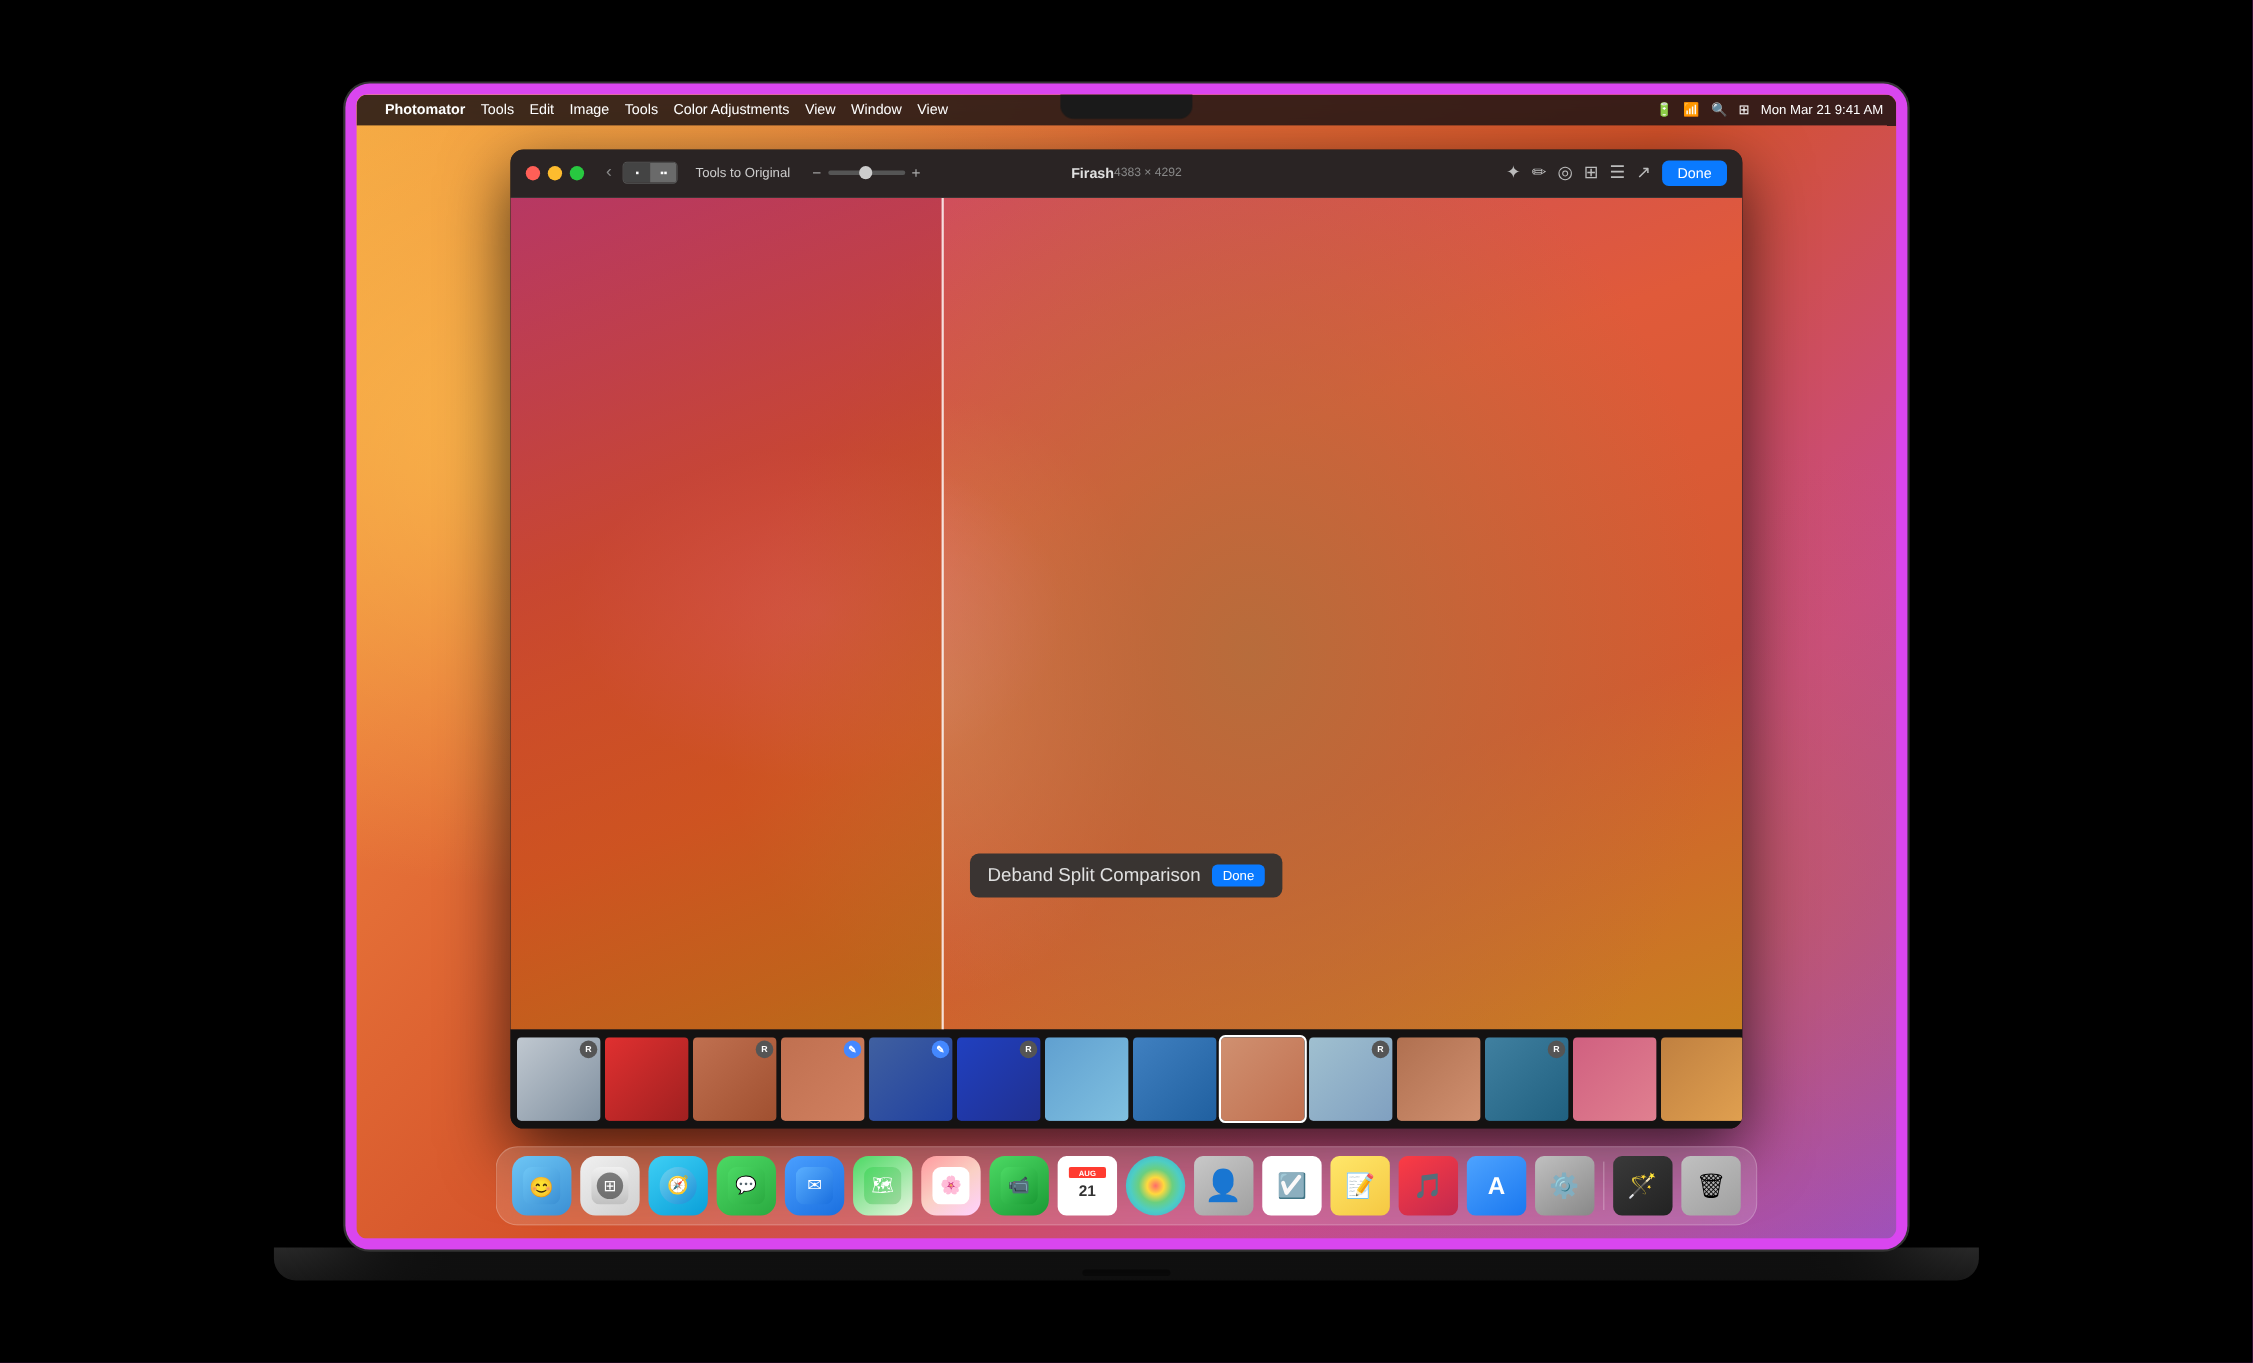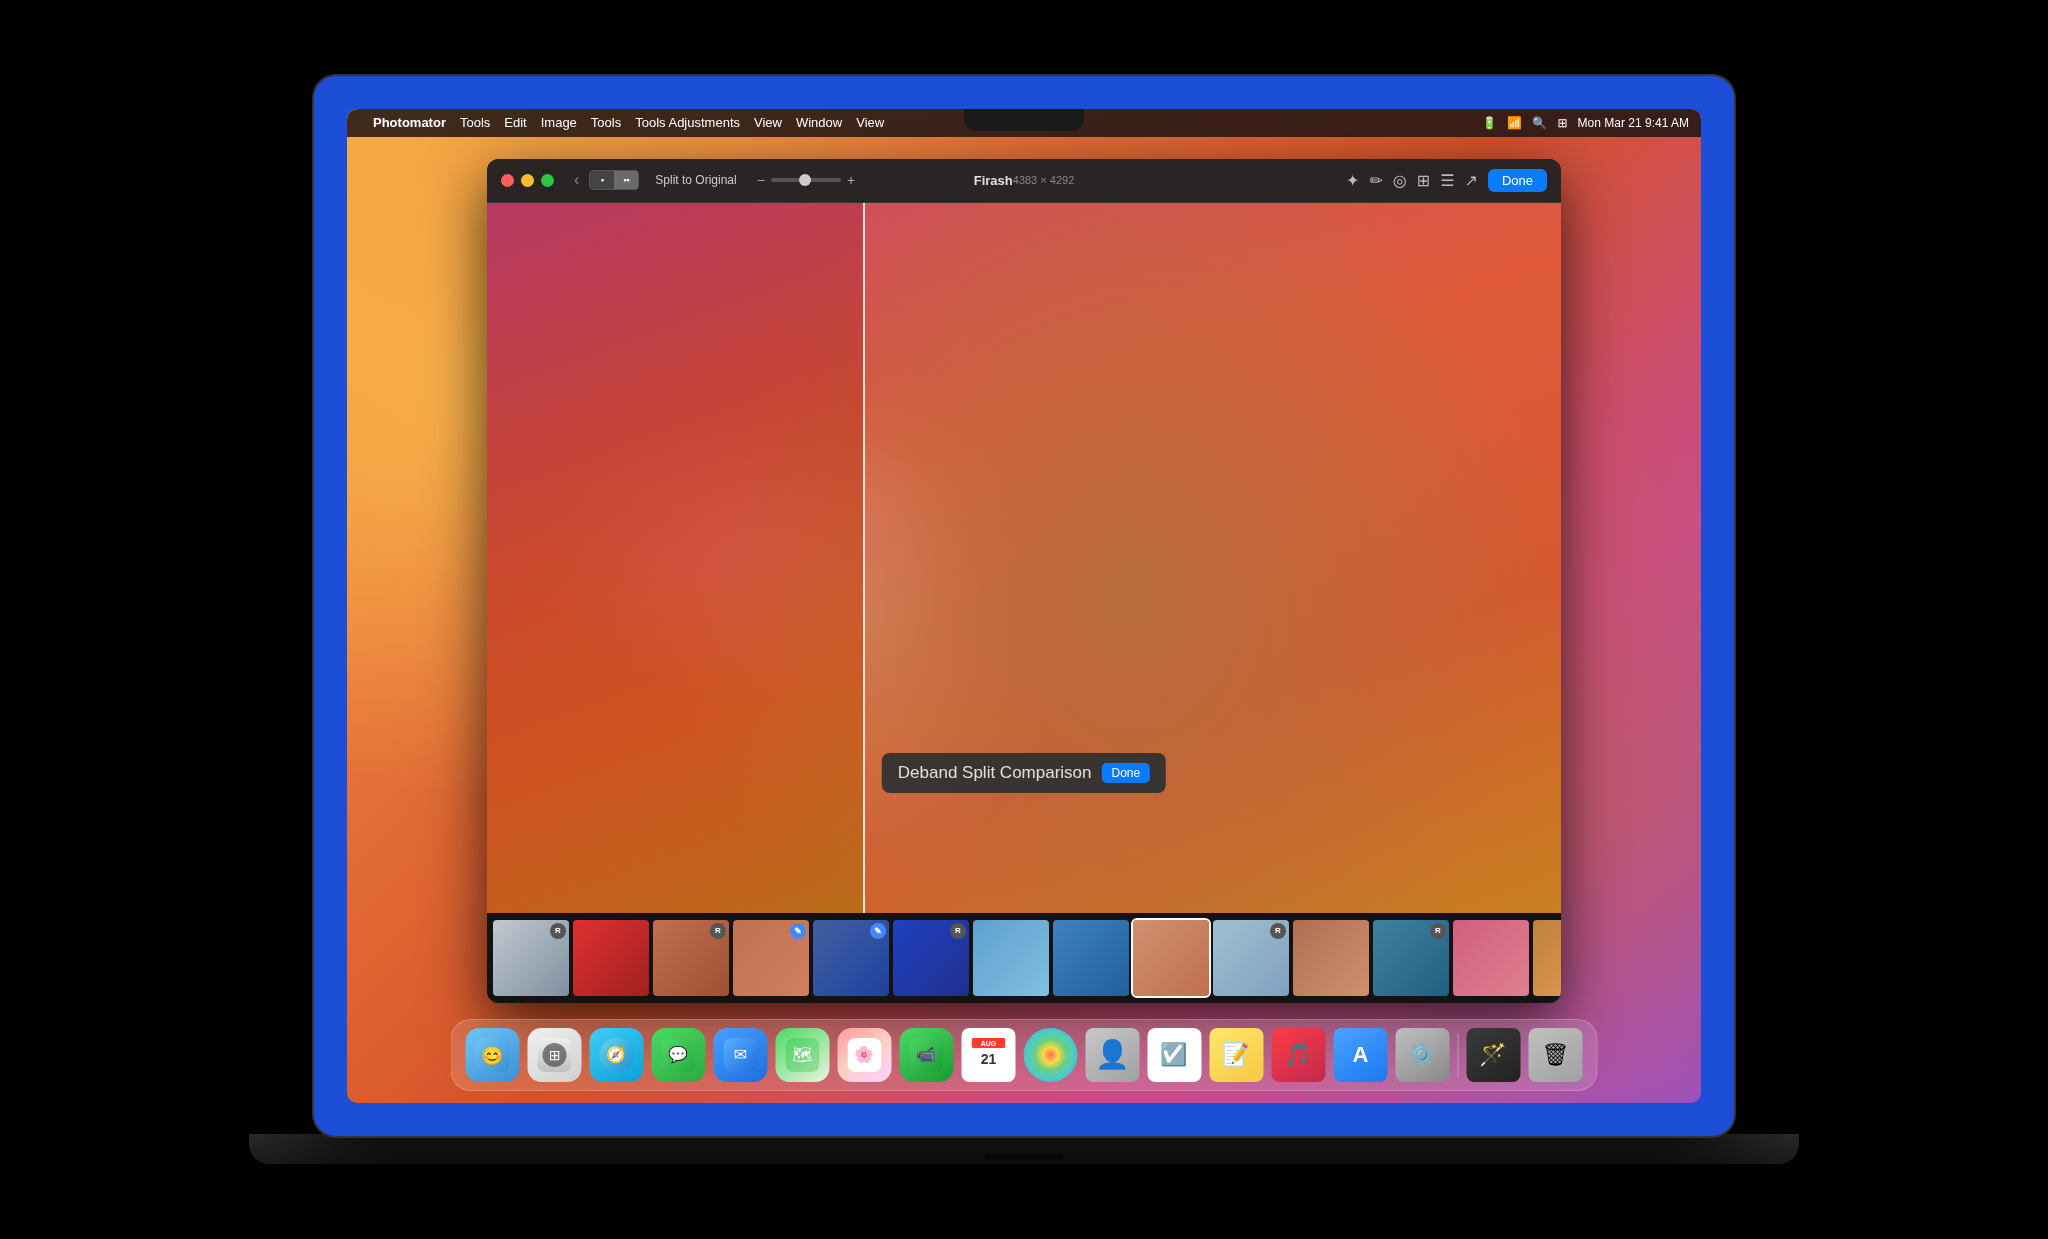--- a/index.html
+++ b/index.html
@@ -18,23 +18,23 @@
       top: 0; left: 0; right: 0; bottom: 0;
       display: flex;
       flex-direction: column;
       align-items: center;
       justify-content: center;
     }
 
     .laptop-screen-bezel {
       width: 1420px;
       height: 1060px;
-      background: #1d4ed8;
+      background: #d946ef;
       border-radius: 22px;
-      padding: 33px;
+      padding: 10px;
       position: relative;
       box-shadow: 0 0 0 2px #333, 0 30px 80px rgba(0,0,0,0.8);
     }
 
     .laptop-screen {
       width: 100%;
       height: 100%;
       border-radius: 10px;
       overflow: hidden;
       position: relative;
@@ -496,21 +496,21 @@
       </div>
 
       <div class="menubar">
         <div class="menubar-left">
           <span class="menubar-apple"></span>
           <span class="menubar-app-name">Photomator</span>
           <span class="menubar-item">Tools</span>
           <span class="menubar-item">Edit</span>
           <span class="menubar-item">Image</span>
           <span class="menubar-item">Tools</span>
-          <span class="menubar-item">Tools Adjustments</span>
+          <span class="menubar-item">Color Adjustments</span>
           <span class="menubar-item">View</span>
           <span class="menubar-item">Window</span>
           <span class="menubar-item">View</span>
         </div>
         <div class="menubar-right">
           <span>🔋</span>
           <span>📶</span>
           <span>🔍</span>
           <span>⊞</span>
           <span>Mon Mar 21  9:41 AM</span>
@@ -529,21 +529,21 @@
           <div class="titlebar-left-controls">
             <span class="nav-back">‹</span>
             <div class="view-toggle">
               <div class="view-toggle-btn">
                   <span>▪</span>
                 </div>
               <div class="view-toggle-btn active">
                   <span>▪▪</span>
                 </div>
             </div>
-            <span class="revert-btn">Split to Original</span>
+            <span class="revert-btn">Tools to Original</span>
             <div class="zoom-controls">
               <span class="zoom-btn">−</span>
               <div class="zoom-slider">
                 <div class="zoom-slider-thumb"></div>
               </div>
               <span class="zoom-btn">+</span>
             </div>
           </div>
 
           <div class="titlebar-center">

